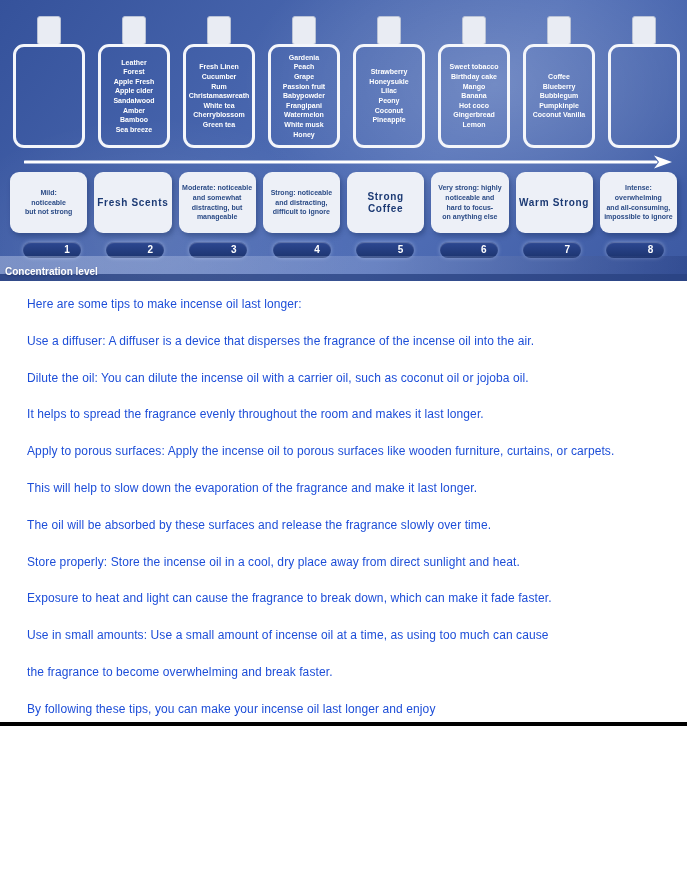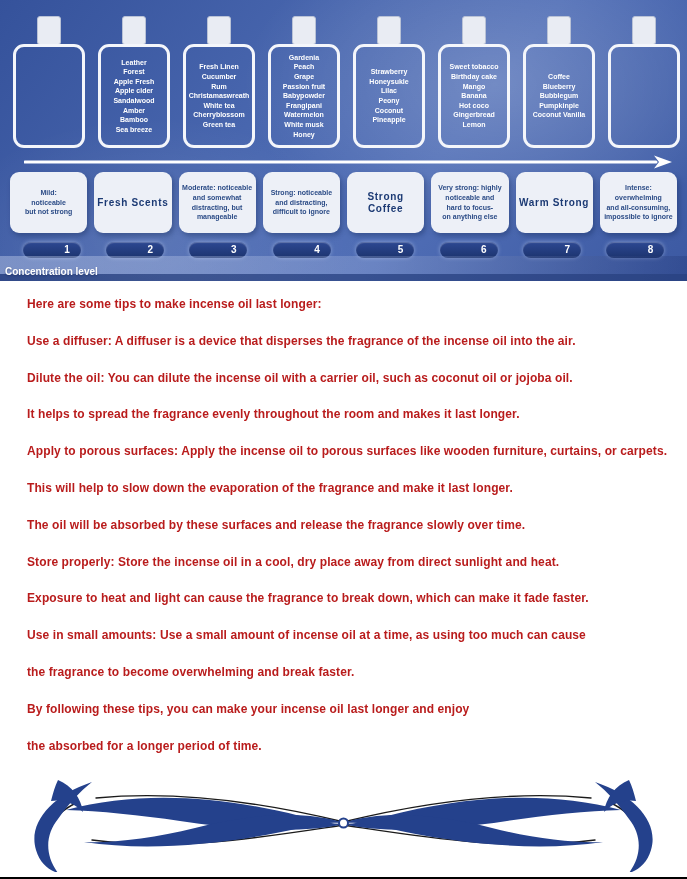--- a/index.html
+++ b/index.html
@@ -1,21 +1,21 @@
 <!DOCTYPE html>
 <html><head>
 <meta charset="utf-8">
 <style>
   * { margin:0; padding:0; box-sizing:border-box; }
   html,body { background:#fff; }
   .page {
-    position:relative; width:687px; height:879px; margin:0 auto;
+    position:relative; width:687px; height:726px; margin:0 auto;
     background:#ffffff; overflow:hidden;
     font-family:"Liberation Sans", sans-serif;
-    border-bottom:2px solid #000000;
+    border-bottom:4px solid #000000;
   }
 
   
   .header {
     position:absolute; top:0; left:0; width:687px; height:281px;
     background:
       radial-gradient(ellipse 420px 260px at 72% 30%, rgba(255,255,255,0.20), rgba(255,255,255,0) 60%),
       radial-gradient(ellipse 380px 220px at 22% 85%, rgba(255,255,255,0.10), rgba(255,255,255,0) 55%),
       linear-gradient(128deg, #35529b 0%, #4a68b0 42%, #506eb6 62%, #3c59a2 100%);
   }
@@ -85,21 +85,21 @@
   }
   .axis-label {
     position:absolute; bottom:4px; left:5px; z-index:2;
     color:#ffffff; font-size:10px; font-weight:bold;
     text-shadow:0 1px 2px rgba(10,25,70,0.45);
   }
 
   
   .tips { position:absolute; top:286px; left:27px; width:655px; }
   .tip-line {
-    font-size:12px; font-weight:700; color:#b91c1c;
+    font-size:12px; font-weight:400; color:#1d4ed8;
     line-height:36.8px; white-space:nowrap; letter-spacing:0.1px;
   }
 
   
   .tribal { position:absolute; top:776px; left:0; width:687px; height:96px; }
 </style>
 </head>
 <body>
 
 <div class="page">

